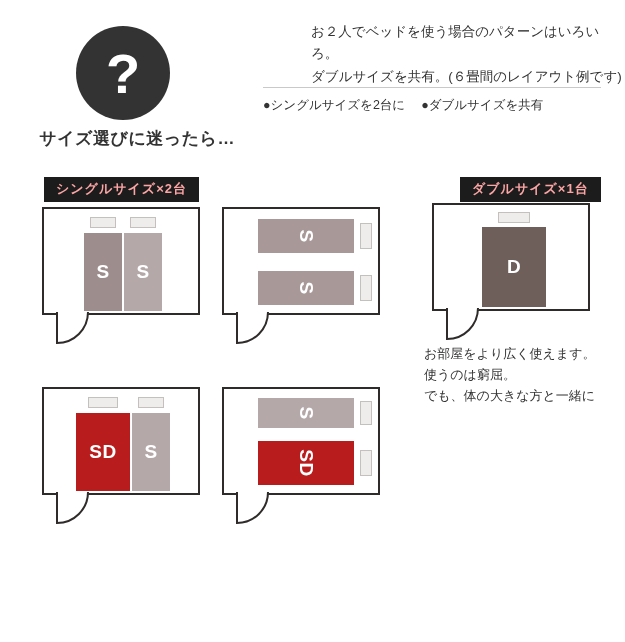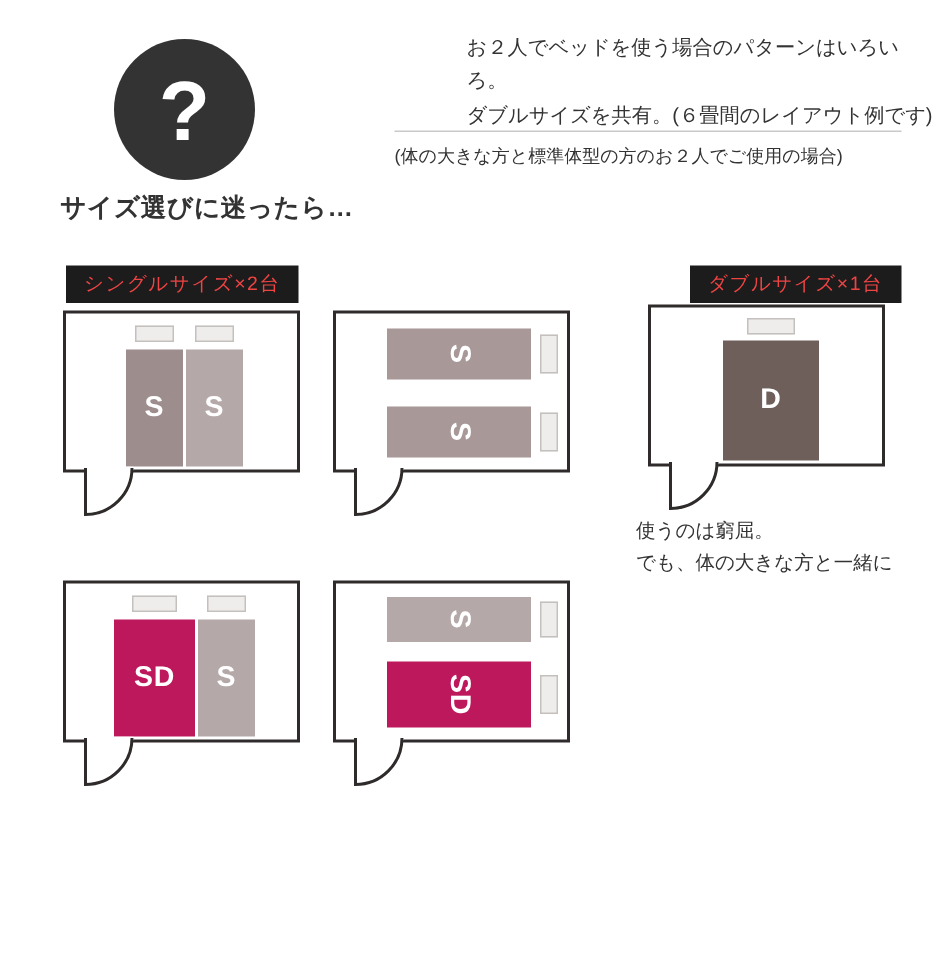--- a/index.html
+++ b/index.html
@@ -12,33 +12,33 @@
   .page { position:relative; width:625px; height:642px; background:#fff; overflow:hidden; }
 
   
   .q-circle{
     position:absolute; left:76px; top:26px; width:94px; height:94px;
     border-radius:50%; background:#333; color:#fff;
     display:flex; align-items:center; justify-content:center;
     font-size:56px; font-weight:bold;
   }
   .catch{
-    position:absolute; left:27px; top:127px; width:222px;
-    text-align:center; font-size:17px; font-weight:bold; letter-spacing:0.5px;
+    position:absolute; left:13px; top:127px; width:222px;
+    text-align:right; font-size:17px; font-weight:bold; letter-spacing:0.5px;
   }
   .intro{ position:absolute; left:263px; top:21px; font-size:13.5px; line-height:1.65;margin-left:48px; }
   .divider{ position:absolute; left:263px; top:87px; width:338px; border-top:1px solid #c9c9c9; }
   .bullets{ position:absolute; left:263px; top:95px; font-size:12.5px; line-height:1.6; }
   .bullets .b2{ margin-left:16px; }
   .bullets .note{ font-size:12px; }
 
   
   .badge{
-    position:absolute; background:#1c1c1c; color:#ef4444;
-    font-size:13px; font-weight:normal; letter-spacing:1px;
+    position:absolute; background:#1c1c1c; color:#fca5a5;
+    font-size:13px; font-weight:bold; letter-spacing:1px;
     padding:3px 12px 4px 12px; white-space:nowrap;
   }
   #badge-single2{ left:44px; top:177px; }
   #badge-double1{ left:430px; top:177px;margin-left:30px; }
   #badge-semi{ left:44px; top:356px; }
 
   
   .room{
     position:absolute; width:158px; height:108px;
     border:2px solid #2e2b2a; background:#fff;
@@ -49,21 +49,21 @@
   #room4{ left:42px;  top:387px; }
   #room5{ left:222px; top:387px; }
 
   .bed{
     position:absolute; display:flex; align-items:center; justify-content:center;
     color:#fff; font-weight:bold; font-size:19px; letter-spacing:0.5px;
   }
   .bed.single-light{ background:#b5a8a8; }
   .bed.single-dark{ background:#9e8d8d; }
   .bed.single-mid{ background:#a89898; }
-  .bed.semidouble{ background:#be185d; }
+  .bed.semidouble{ background:#b91c1c; }
   .bed.double{ background:#6e5f5b; }
   .rot{ transform:rotate(90deg); }
 
   .pillow{ position:absolute; background:#efedec; border:1px solid #c4c0bd; }
 
   .door{ position:absolute; left:10px; bottom:-34px; width:42px; height:36px; }
 
   
   .double-note{ position:absolute; left:424px; top:344px; font-size:13px; line-height:1.6; }
   .footer-note{ position:absolute; left:40px; top:538px; font-size:13.5px; }
@@ -77,21 +77,23 @@
     <span>?</span>
   </div>
   <div class="catch">サイズ選びに迷ったら…</div>
 
   <div class="intro">
     <div>お２人でベッドを使う場合のパターンはいろいろ。</div>
     <div>ダブルサイズを共有。(６畳間のレイアウト例です)</div>
   </div>
   <div class="divider"></div>
   <div class="bullets">
-    <div class="note">(体の大きな方と標準体型の方のお２人でご使用の場合)</div>
+    <div>
+      <span>●シングルサイズを2台に</span><span class="b2">●ダブルサイズを共有</span>
+    </div>
   </div>
 
   <div class="badge" id="badge-single2">シングルサイズ×2台</div>
   <div class="badge" id="badge-double1">ダブルサイズ×1台</div>
 
   <div class="room" id="room1">
     <div class="pillow" style="left:46px; top:8px; width:26px; height:11px;"></div>
     <div class="pillow" style="left:86px; top:8px; width:26px; height:11px;"></div>
     <div class="bed single-dark" style="left:40px; top:24px; width:38px; height:78px;">
       <span>S</span>
@@ -131,20 +133,21 @@
     </div>
     <div class="door">
       <svg viewBox="0 0 42 36" width="42" height="36">
         <rect x="3" y="0" width="32" height="2.5" fill="#ffffff"></rect>
         <path d="M3,1 L3,32 A31,31 0 0 0 34,1" fill="#ffffff" stroke="#2e2b2a" stroke-width="2"></path>
       </svg>
     </div>
   </div>
 
   <div class="double-note">
+    <div>お部屋をより広く使えます。</div>
     <div>使うのは窮屈。</div>
     <div>でも、体の大きな方と一緒に</div>
   </div>
 
   <div class="room" id="room4">
     <div class="pillow" style="left:44px; top:8px; width:30px; height:11px;"></div>
     <div class="pillow" style="left:94px; top:8px; width:26px; height:11px;"></div>
     <div class="bed semidouble" style="left:32px; top:24px; width:54px; height:78px;">
       <span>SD</span>
     </div>

